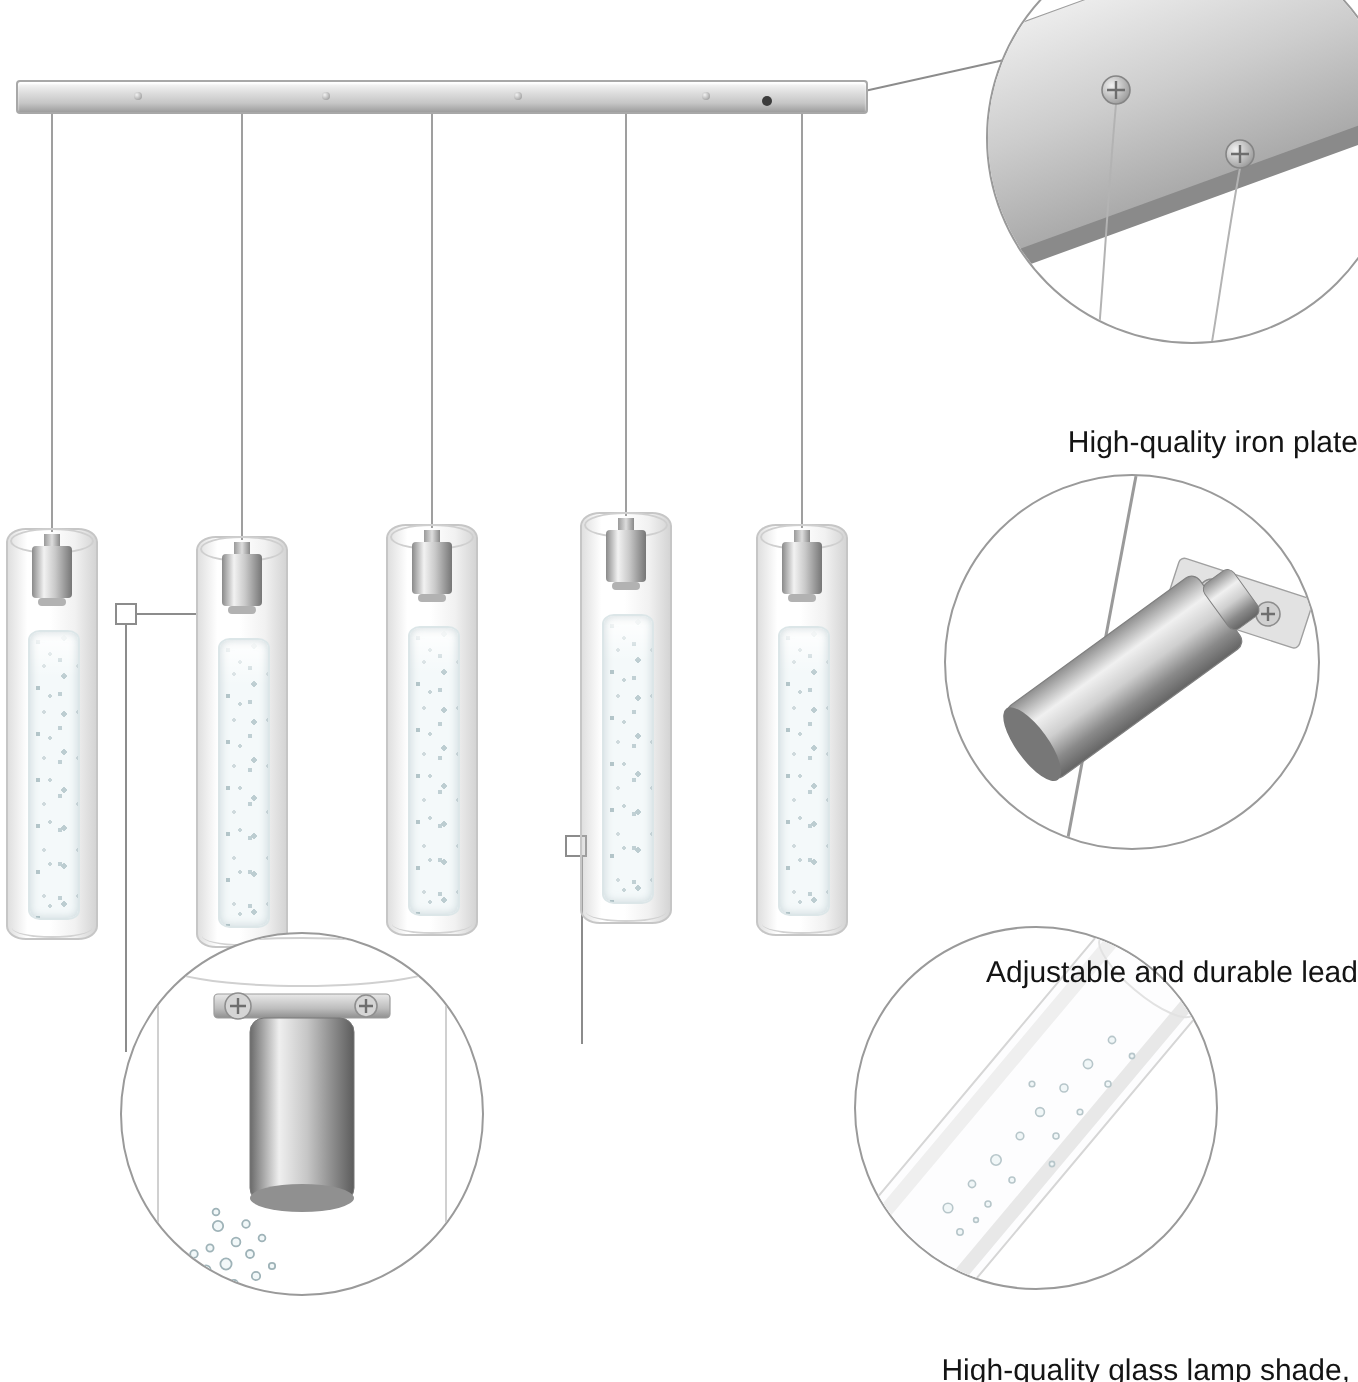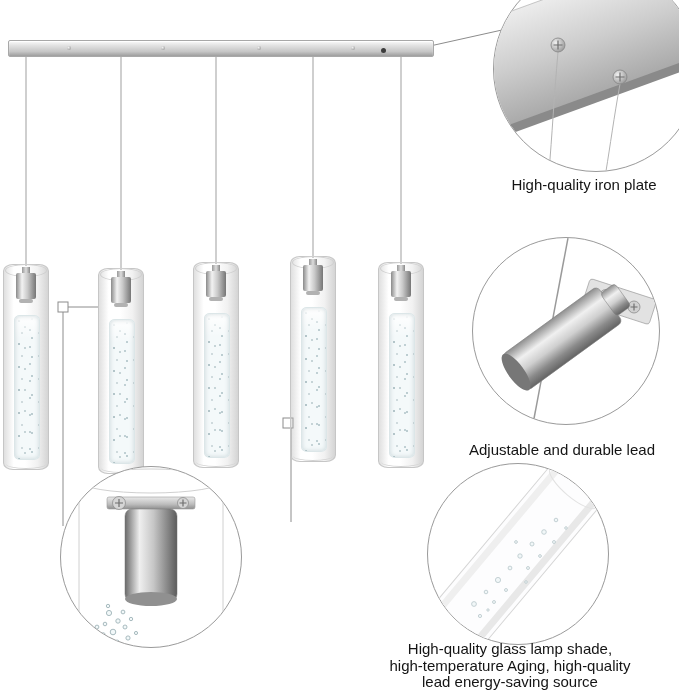--- a/index.html
+++ b/index.html
@@ -71,22 +71,22 @@
 
   
   .callout{
     position:absolute;border-radius:50%;border:1px solid #9a9a9a;
     background:#ffffff;overflow:hidden;
   }
   .callout svg{display:block;}
 
   
   .label{
-    position:absolute;text-align:center;white-space:pre-line;
-    font-size:15px;line-height:16.6px;color:#141414;
+    position:absolute;text-align:right;white-space:pre-line;
+    font-size:15px;line-height:16.6px;color:#141414;margin-top:37px;
   }
   .label-single{font-size:15px;line-height:18px;}
 </style>
 </head>
 <body>
 
 <div class="canvas">
 
   <svg class="overlay" width="679" height="691" viewBox="0 0 679 691">
     <g stroke="#9f9f9f" stroke-width="1">

